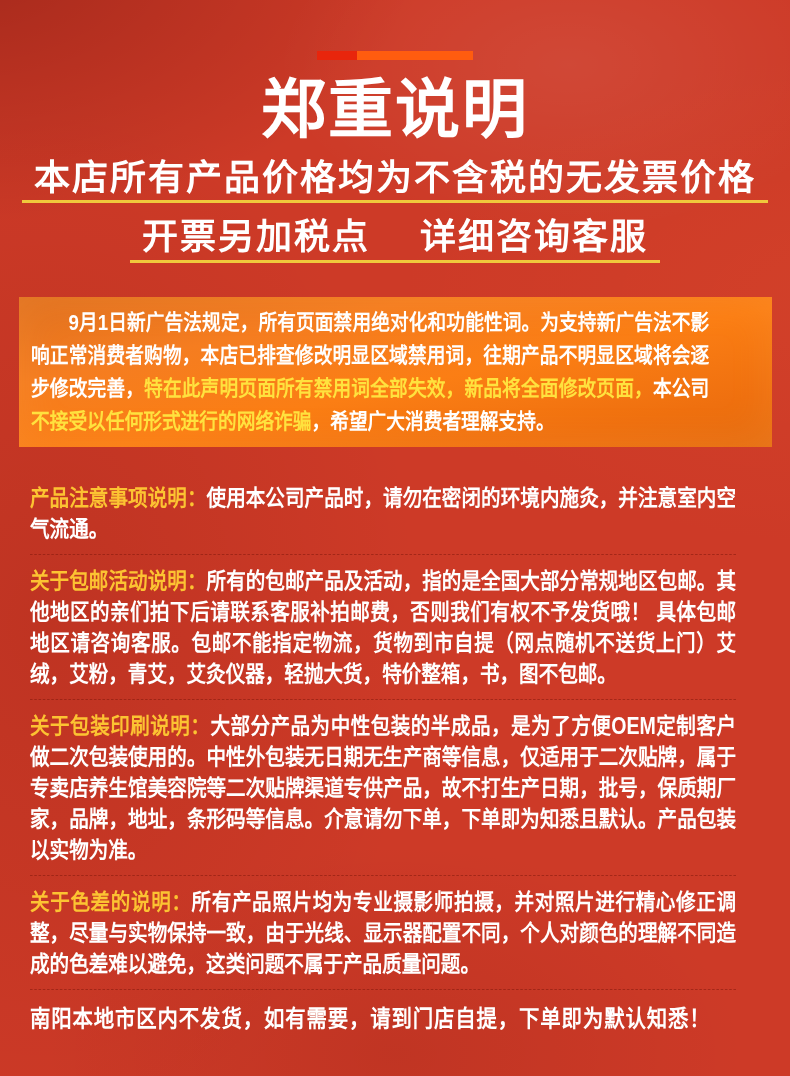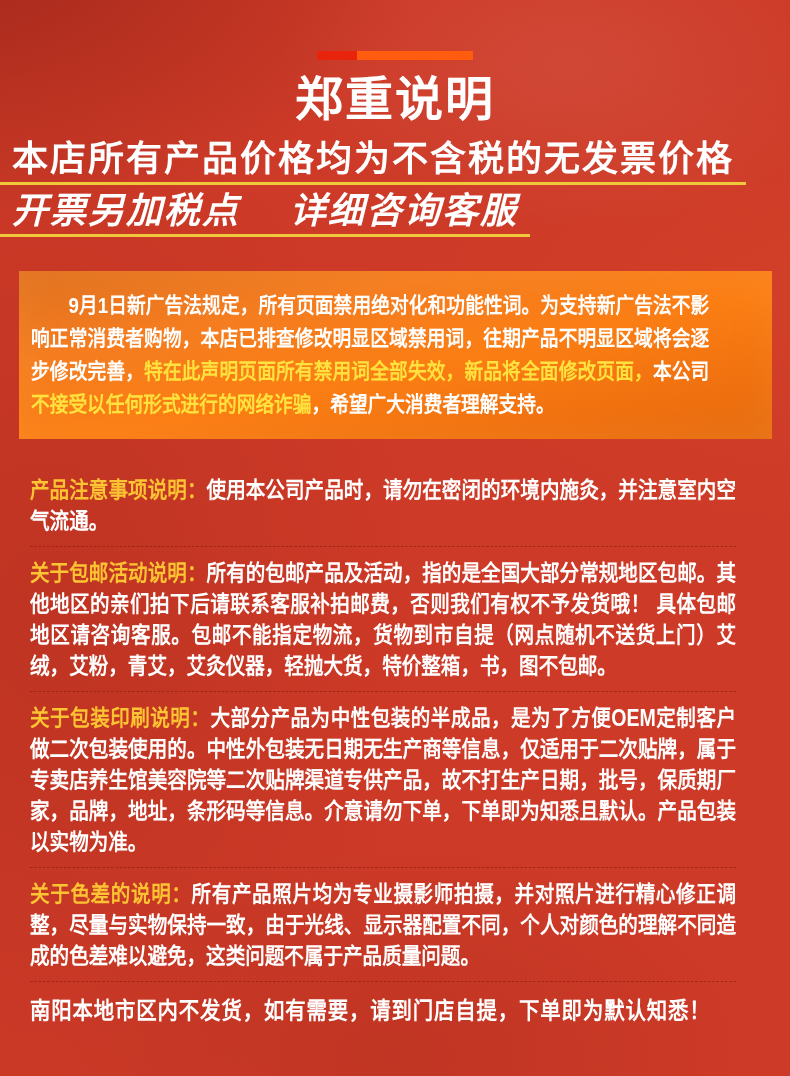--- a/index.html
+++ b/index.html
@@ -28,48 +28,48 @@
     height: 9px;
     margin: 51px auto 0;
   }
   .top-bar .seg-left  { width: 40px; }
   .top-bar .seg-right { flex: 1; }
 
   
   .page-title {
     margin: 14px 0 0;
     text-align: center;
-    font-size: 48px;
+    font-size: 65px;
     line-height: 1.1;
     font-weight: bold;
     color: #ffffff;
     letter-spacing: 2px;
   }
 
   
-  .subtitle { }
+  .subtitle { text-align: center; }
   .subtitle-line1 { margin-top: 10px; }
-  .subtitle-line2 { margin-top: 4px; font-style: italic; }
+  .subtitle-line2 { margin-top: 12px; }
   .subtitle .u {
     display: inline-block;
     font-size: 36px;
     line-height: 1.22;
     font-weight: bold;
     color: #ffffff;
     letter-spacing: 2px;
     border-bottom: 3px solid #f0c83c;
     padding: 0 12px 1px;
   }
 
   
   .notice-box {
     width: 753px;
     box-sizing: border-box;
     margin: 34px auto 0;
-    padding: 18px 12px;
+    padding: 9px 12px;
     background: linear-gradient(168deg, #e0701f 0%, #f57d20 28%, #fb7e14 55%, #ef700f 82%, #e56c10 100%);
     box-shadow: inset 0 0 40px rgba(255,180,90,0.18);
   }
   .notice-text {
     width: 798px;
     transform: scaleX(0.85);
     transform-origin: 0 0;
     margin: 0;
     font-size: 22px;
     line-height: 33px;

